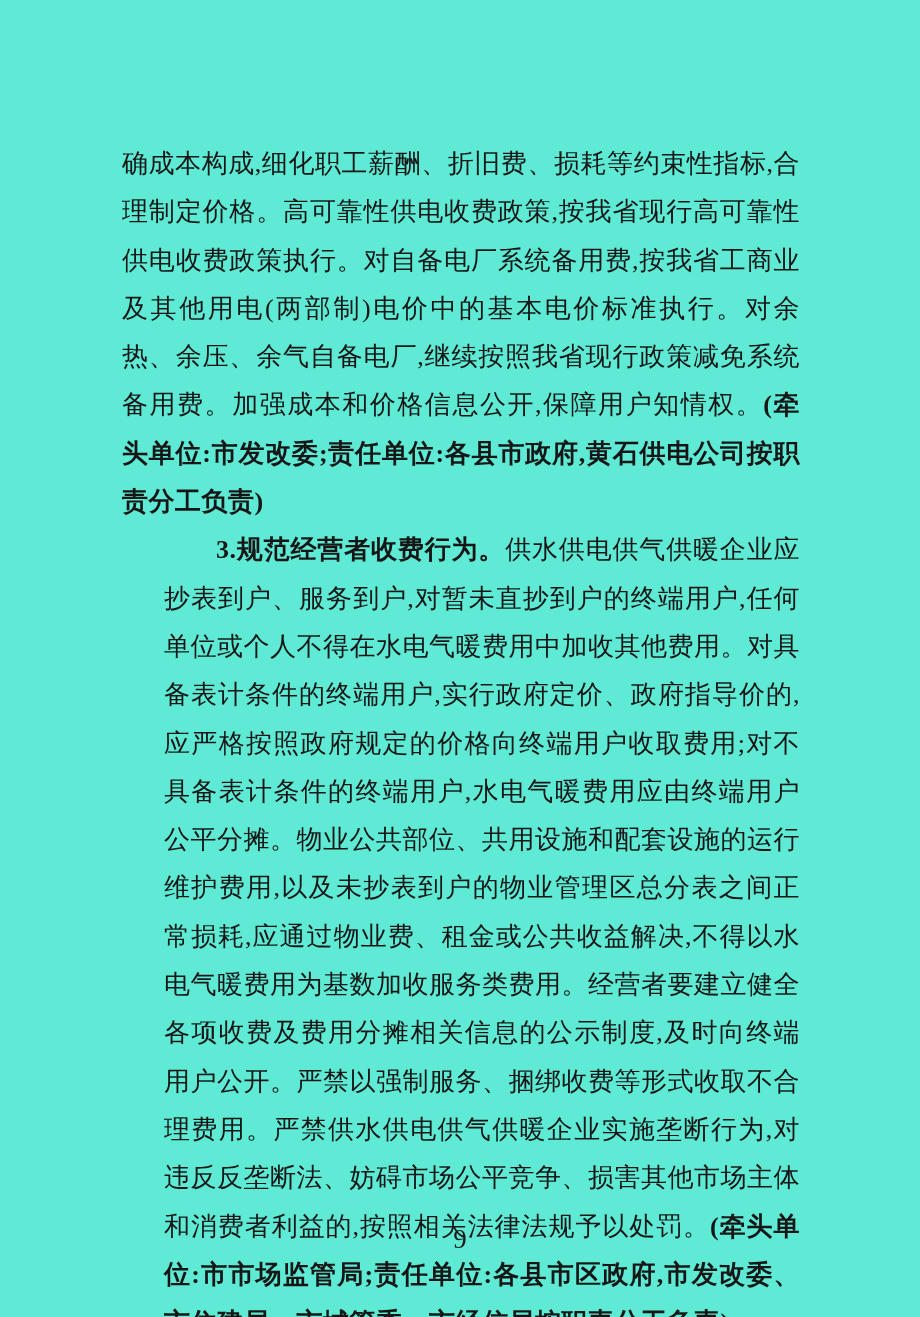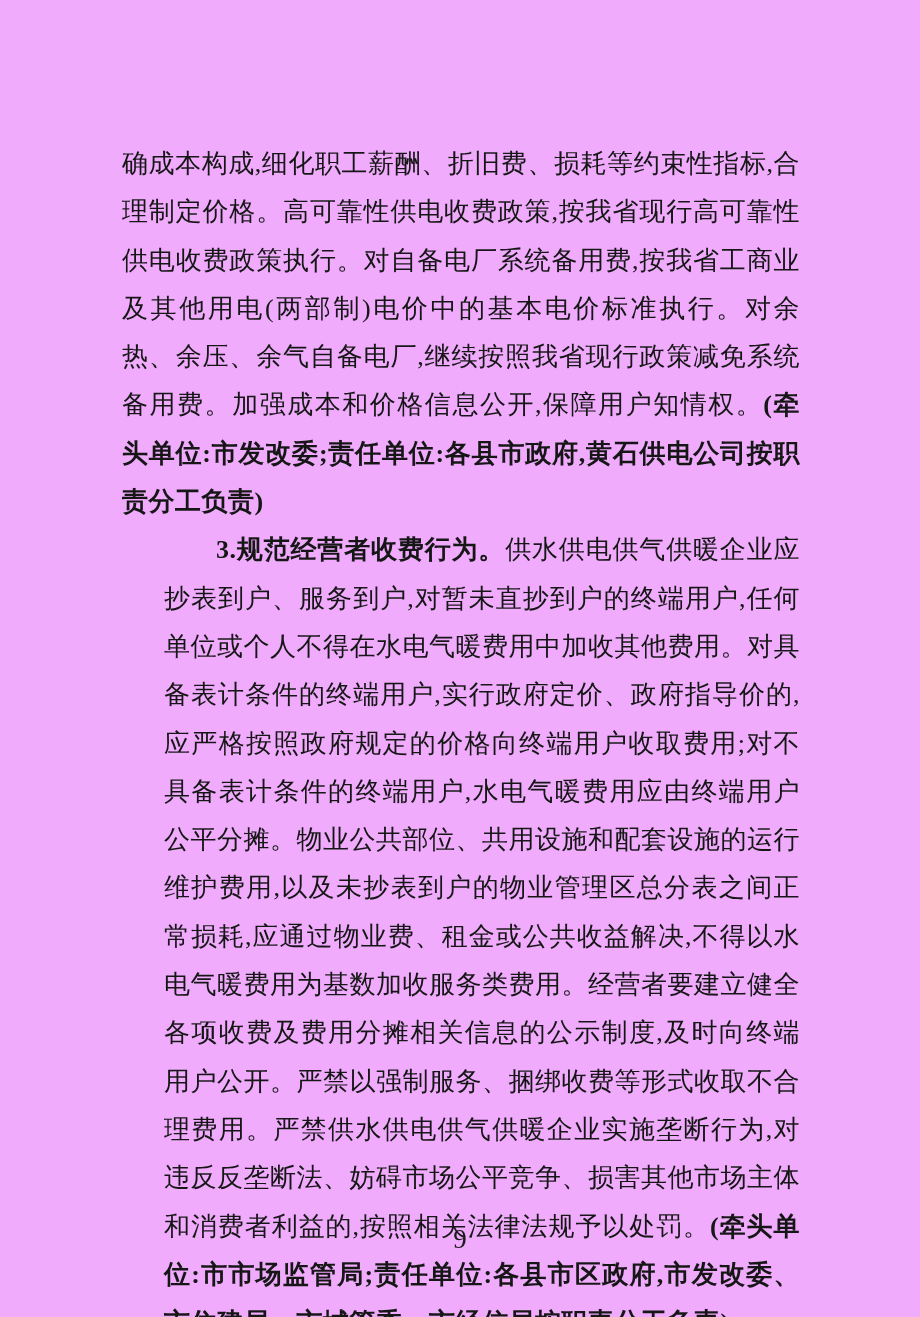--- a/index.html
+++ b/index.html
@@ -10,21 +10,21 @@
     width: 920px;
     height: 1317px;
     background: #ffffff;
     position: relative;
     overflow: hidden;
     font-family: "Liberation Serif", "DejaVu Serif", serif;
   }
   .page {
     position: absolute;
     inset: 0;
-    background: #f0abfc;
+    background: #5eead4;
   }
   .content {
     position: absolute;
     left: 122px;
     top: 140px;
     width: 678px;
     color: #161616;
     font-size: 26px;
     line-height: 48.3px;
     text-align: justify;

